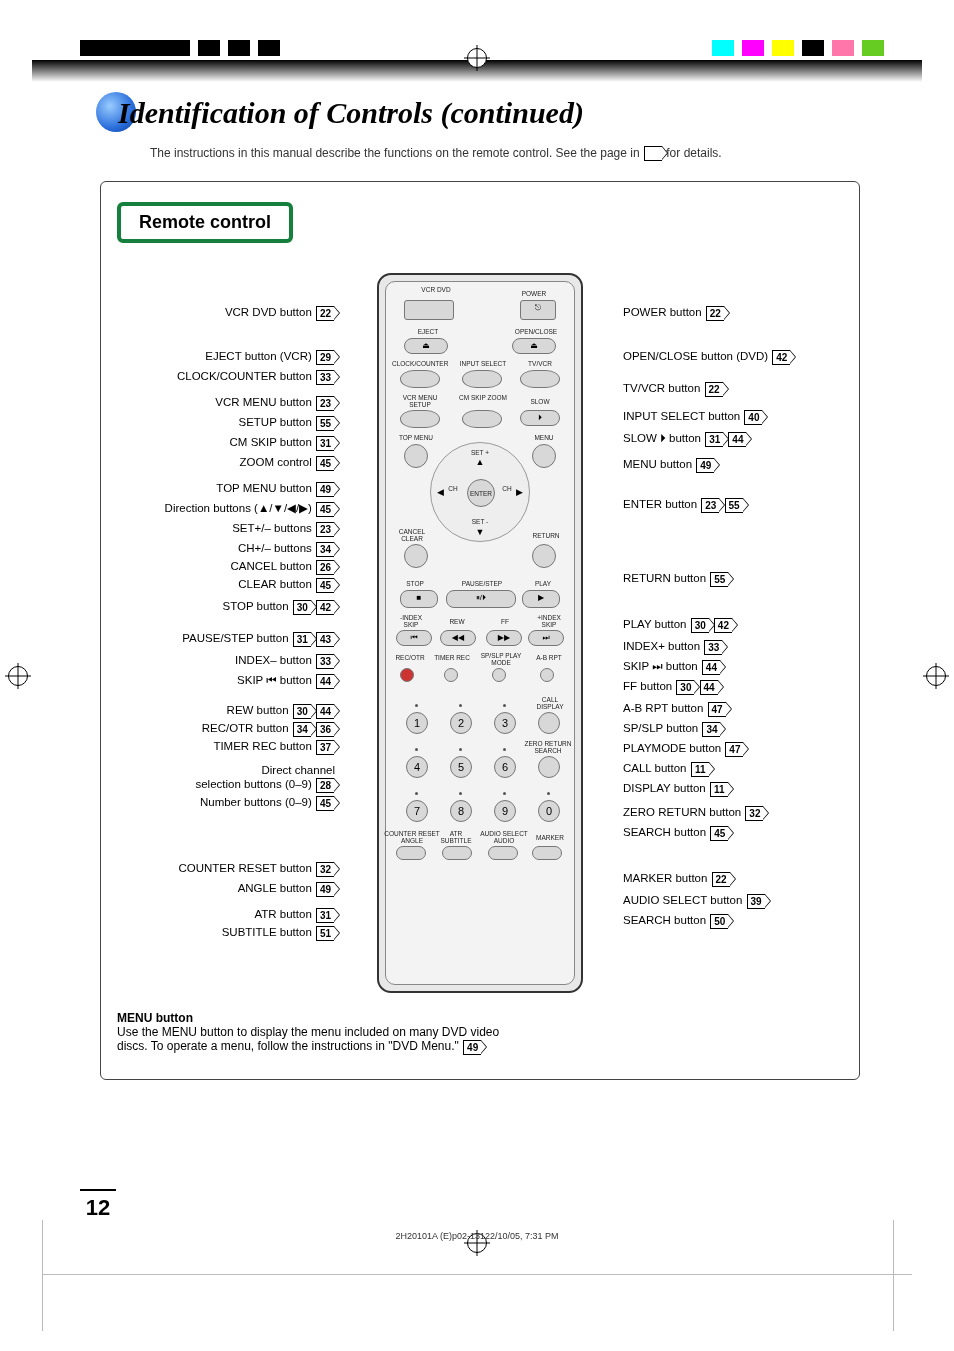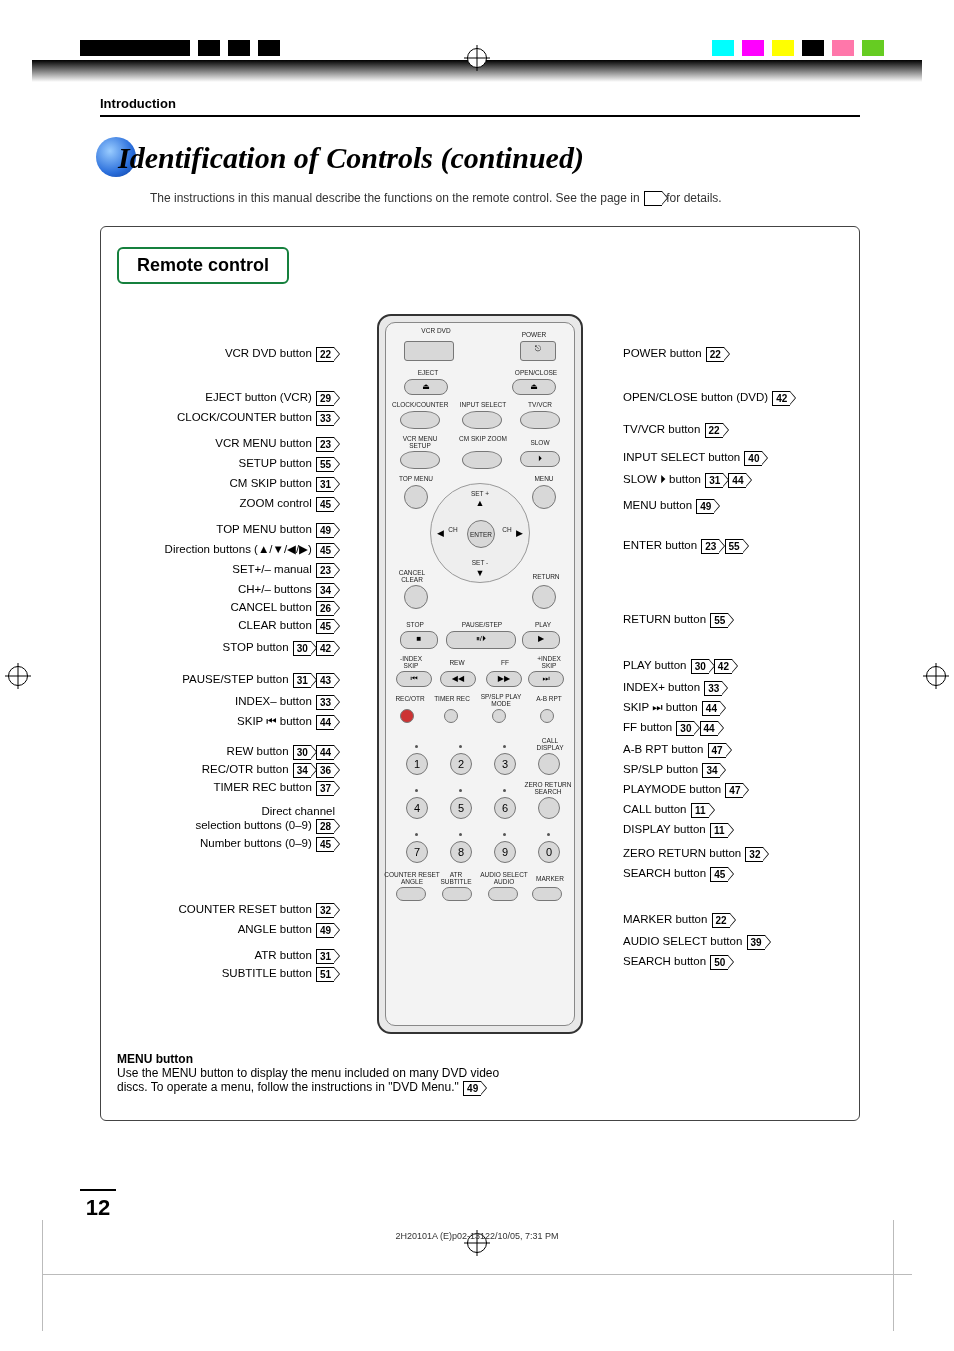--- a/index.html
+++ b/index.html
@@ -61,21 +61,21 @@
     padding-left: 18px;
   }
   .subtitle { font-size: 12px; color: #333; margin-left: 50px; margin-bottom: 20px; }
 
   .frame {
     border: 1px solid #444; border-radius: 6px;
     padding: 20px 16px 24px;
     position: relative;
   }
   .frame-title-box {
-    display: inline-block; border: 2px solid #15803d; border-radius: 6px;
+    display: inline-block; border: 4px solid #15803d; border-radius: 6px;
     padding: 6px 18px; font-size: 18px; font-weight: bold;
     margin-bottom: 10px; background: #fff;
   }
   .layout { position: relative; height: 740px; }
   .col { position: absolute; top: 50px; font-size: 11.5px; color: #000; }
   .col-left { right: 508px; text-align: right; width: 240px; }
   .col-right { left: 506px; text-align: left; width: 240px; }
   .row { white-space: nowrap; margin-bottom: 2px; height: 18px; line-height: 18px; }
   .pg {
     display: inline-block; min-width: 18px; height: 15px; line-height: 13px;
@@ -160,21 +160,20 @@
   <div class="seg" style="width:22px;background:#6c2"></div>
   <div class="seg" style="width:70px"></div>
 </div>
 <div class="grad"></div>
 <div class="reg-mark reg-top"></div>
 <div class="reg-mark reg-bottom"></div>
 <div class="reg-mark reg-left"></div>
 <div class="reg-mark reg-right"></div>
 
 <div class="page">
-  <div class="section-label">Introduction</div>
 
   <div class="title-wrap">
     <div class="title-circle"></div>
     <h1 class="page-title">Identification of Controls (continued)</h1>
   </div>
   <div class="subtitle">
     <span>The instructions in this manual describe the functions on the remote control. See the page in </span><span class="pg">&nbsp;</span><span> for details.</span>
   </div>
 
   <div class="frame">
@@ -184,21 +183,21 @@
       <div id="col-left" class="col col-left">
           <div class="row" style="position: absolute; top: 0px; right: 0px;"><span>VCR DVD button </span><span class="pg">22</span> </div>
           <div class="row" style="position: absolute; top: 44px; right: 0px;"><span>EJECT button (VCR) </span><span class="pg">29</span> </div>
           <div class="row" style="position: absolute; top: 64px; right: 0px;"><span>CLOCK/COUNTER button </span><span class="pg">33</span> </div>
           <div class="row" style="position: absolute; top: 90px; right: 0px;"><span>VCR MENU button </span><span class="pg">23</span> </div>
           <div class="row" style="position: absolute; top: 110px; right: 0px;"><span>SETUP button </span><span class="pg">55</span> </div>
           <div class="row" style="position: absolute; top: 130px; right: 0px;"><span>CM SKIP button </span><span class="pg">31</span> </div>
           <div class="row" style="position: absolute; top: 150px; right: 0px;"><span>ZOOM control </span><span class="pg">45</span> </div>
           <div class="row" style="position: absolute; top: 176px; right: 0px;"><span>TOP MENU button </span><span class="pg">49</span> </div>
           <div class="row" style="position: absolute; top: 196px; right: 0px;"><span>Direction buttons (▲/▼/◀/▶) </span><span class="pg">45</span> </div>
-          <div class="row" style="position: absolute; top: 216px; right: 0px;"><span>SET+/– manual </span><span class="pg">23</span> </div>
+          <div class="row" style="position: absolute; top: 216px; right: 0px;"><span>SET+/– buttons </span><span class="pg">23</span> </div>
           <div class="row" style="position: absolute; top: 236px; right: 0px;"><span>CH+/– buttons </span><span class="pg">34</span> </div>
           <div class="row" style="position: absolute; top: 254px; right: 0px;"><span>CANCEL button </span><span class="pg">26</span> </div>
           <div class="row" style="position: absolute; top: 272px; right: 0px;"><span>CLEAR button </span><span class="pg">45</span> </div>
           <div class="row" style="position: absolute; top: 294px; right: 0px;"><span>STOP button </span><span class="pg">30</span> <span class="pg">42</span> </div>
           <div class="row" style="position: absolute; top: 326px; right: 0px;"><span>PAUSE/STEP button </span><span class="pg">31</span> <span class="pg">43</span> </div>
           <div class="row" style="position: absolute; top: 348px; right: 0px;"><span>INDEX– button </span><span class="pg">33</span> </div>
           <div class="row" style="position: absolute; top: 368px; right: 0px;"><span>SKIP ⏮ button </span><span class="pg">44</span> </div>
           <div class="row" style="position: absolute; top: 398px; right: 0px;"><span>REW button </span><span class="pg">30</span> <span class="pg">44</span> </div>
           <div class="row" style="position: absolute; top: 416px; right: 0px;"><span>REC/OTR button </span><span class="pg">34</span> <span class="pg">36</span> </div>
           <div class="row" style="position: absolute; top: 434px; right: 0px;"><span>TIMER REC button </span><span class="pg">37</span> </div>

